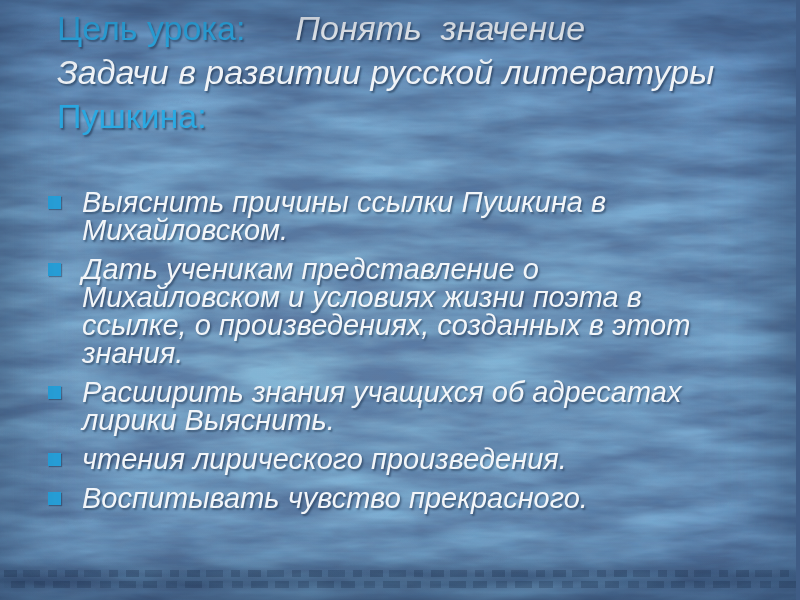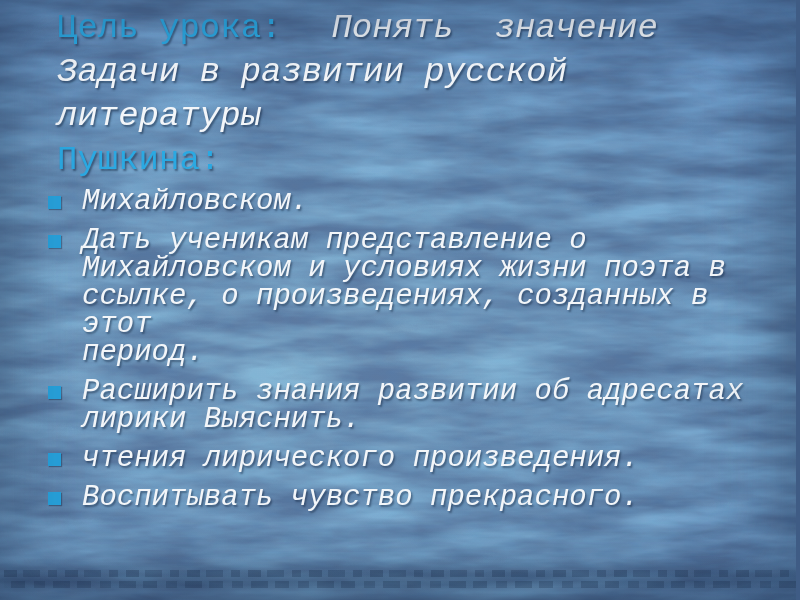--- a/index.html
+++ b/index.html
@@ -1,20 +1,20 @@
 <!DOCTYPE html>
 <html><head>
 <meta charset="utf-8">
 <style>
   html,body{margin:0;padding:0;}
   body{width:800px;height:600px;overflow:hidden;background:#3f5c85;}
   .slide{
     position:relative;width:796px;height:600px;overflow:hidden;
     background:radial-gradient(ellipse 130% 95% at 42% 58%, #5d7ba2 0%, #547299 42%, #486590 78%, #3f5c85 100%);
-    font-family:Liberation Mono, monospace;
+    font-family:Liberation Sans, sans-serif;
   }
   .slide::after{
     content:"";position:absolute;inset:0;pointer-events:none;
     box-shadow:inset 0 0 70px 14px rgba(23,42,72,0.42);
   }
   .texture{position:absolute;inset:0;width:800px;height:600px;mix-blend-mode:overlay;opacity:.55;pointer-events:none;}
   .texture2{position:absolute;inset:0;width:800px;height:600px;mix-blend-mode:soft-light;opacity:.35;pointer-events:none;}
 
   .goal{
     position:absolute;left:57px;top:6px;width:710px;
@@ -83,36 +83,37 @@
       <span class="accent">Цель урока:</span><span class="it rest">Понять  значение</span>
     </div>
     <div class="line it">Задачи в развитии русской литературы</div>
     <div class="line accent">Пушкина:</div>
   </div>
 
   <ul class="bullets">
     <li class="bullet">
       <span class="sq"></span>
       <span class="lines">
+        <span>Выяснить причины ссылки Пушкина в</span>
         <span>Михайловском.</span>
       </span>
     </li>
     <li class="bullet">
       <span class="sq"></span>
       <span class="lines">
         <span>Дать ученикам представление о</span>
         <span>Михайловском и условиях жизни поэта в</span>
         <span>ссылке, о произведениях, созданных в этот</span>
-        <span>период.</span>
+        <span>знания.</span>
       </span>
     </li>
     <li class="bullet">
       <span class="sq"></span>
       <span class="lines">
-        <span>Расширить знания развитии об адресатах</span>
+        <span>Расширить знания учащихся об адресатах</span>
         <span>лирики Выяснить.</span>
       </span>
     </li>
     <li class="bullet">
       <span class="sq"></span>
       <span class="lines">
         <span>чтения лирического произведения.</span>
       </span>
     </li>
     <li class="bullet">

